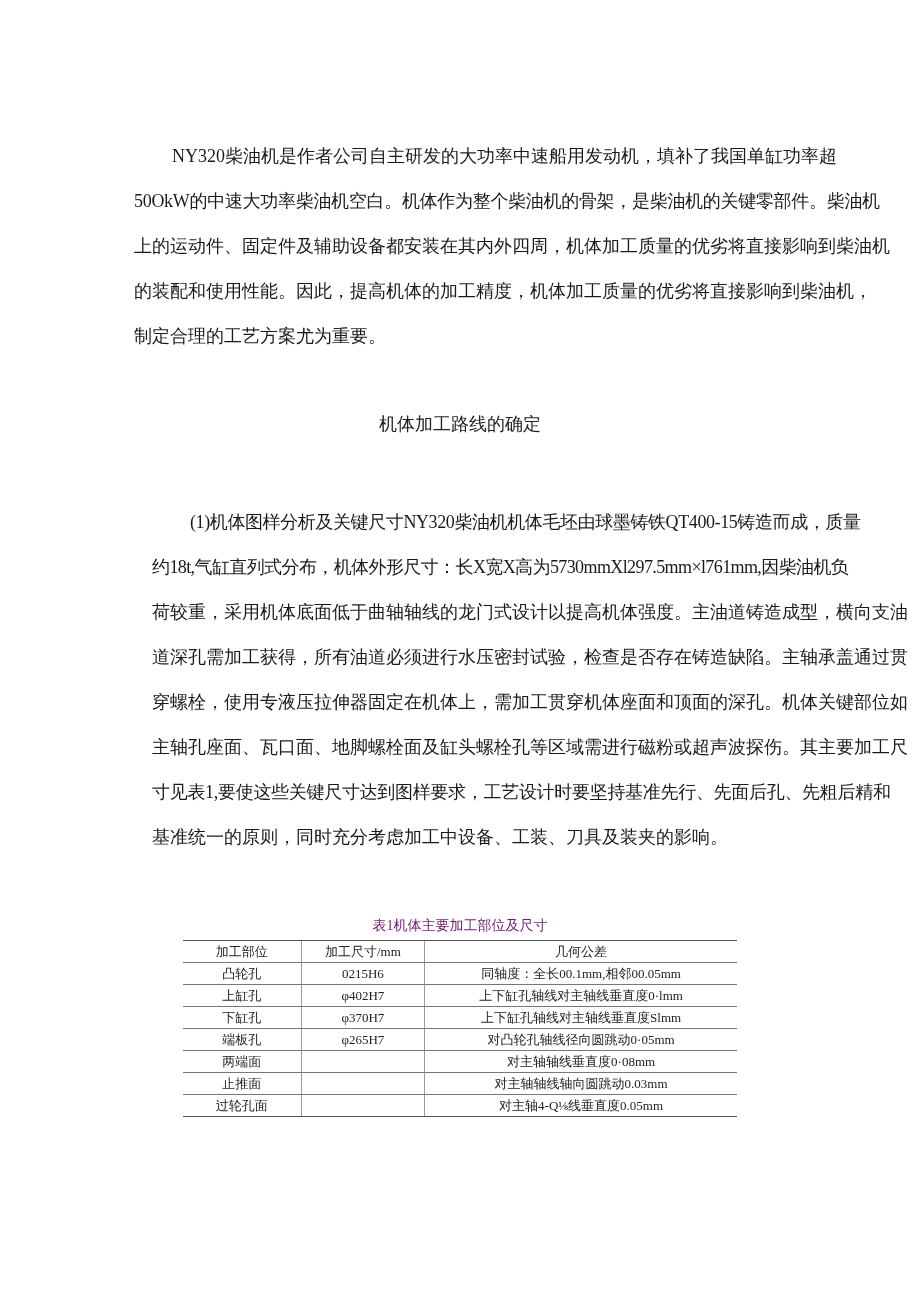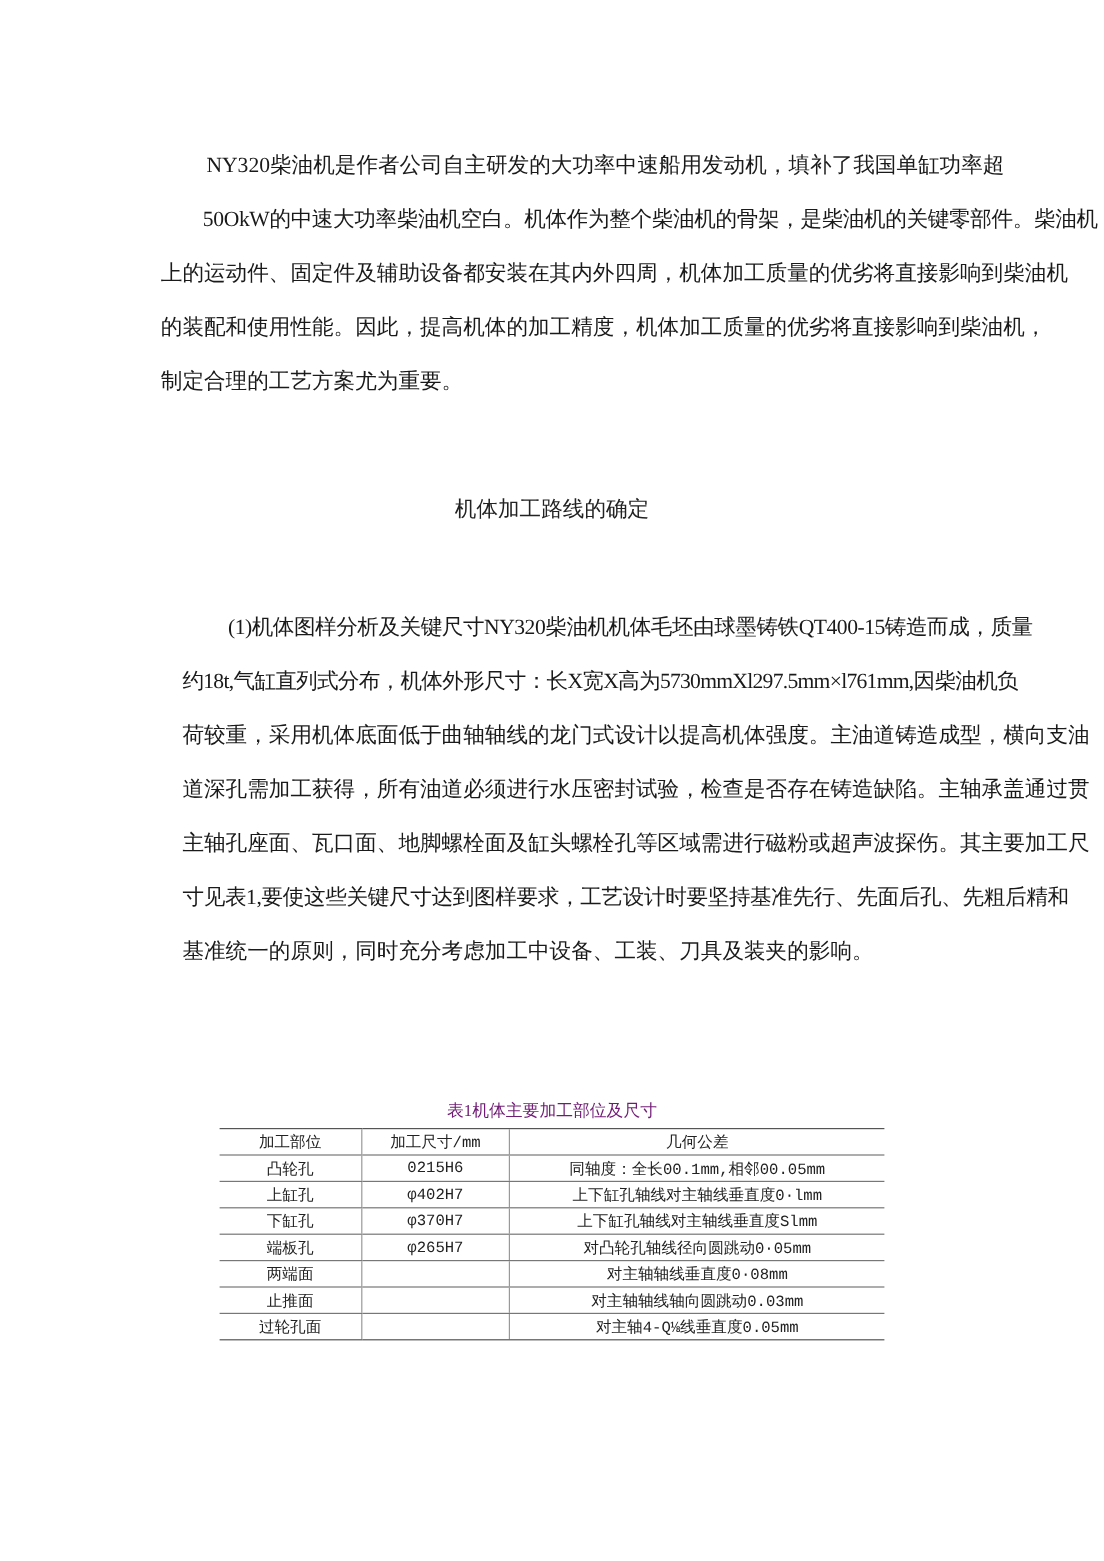--- a/index.html
+++ b/index.html
@@ -7,46 +7,47 @@
          font-family: "Liberation Serif", "DejaVu Serif", serif; color: #1a1a1a; }
   .para { position: absolute; left: 134px; width: 650px; font-size: 18px; line-height: 45px; }
   .line { display: block; white-space: nowrap; height: 45px; }
   .line.justify { text-align: justify; text-align-last: justify; }
   .indent { padding-left: 38px; }
   .heading { position: absolute; left: 0; width: 920px; top: 412px; text-align: center;
              font-family: "DejaVu Sans", "Liberation Sans", sans-serif; font-size: 18px; color: #222; }
   .caption { position: absolute; left: 183px; width: 554px; top: 917px; text-align: center;
              font-size: 14px; color: #701a75; }
   table.spec { position: absolute; left: 183px; top: 940px; width: 554px; border-collapse: collapse;
-               font-size: 13px; color: #222; font-family: Liberation Mono, monospace; }
+               font-size: 13px; color: #222; }
   table.spec th, table.spec td { border-top: 1px solid #777; border-bottom: 1px solid #777;
                height: 21px; padding: 0; text-align: center; font-weight: normal; }
   table.spec th + th, table.spec td + td { border-left: 1px solid #999; }
   table.spec tr:first-child th { border-top: 1.5px solid #555; }
   table.spec tr:last-child td { border-bottom: 1.5px solid #555; }
   .c1 { width: 118px; } .c2 { width: 123px; } .c3 { width: 313px; }
 </style>
 </head>
 <body>
 
-<div class="para" style="top:115px;">
+<div class="para" style="top:134px;">
   <span class="line justify indent">NY320柴油机是作者公司自主研发的大功率中速船用发动机，填补了我国单缸功率超</span>
-  <span class="line justify" style="letter-spacing:-0.3px;margin-left:35px;">50OkW的中速大功率柴油机空白。机体作为整个柴油机的骨架，是柴油机的关键零部件。柴油机</span>
+  <span class="line justify" style="letter-spacing:-0.3px;">50OkW的中速大功率柴油机空白。机体作为整个柴油机的骨架，是柴油机的关键零部件。柴油机</span>
   <span class="line justify">上的运动件、固定件及辅助设备都安装在其内外四周，机体加工质量的优劣将直接影响到柴油机</span>
   <span class="line justify">的装配和使用性能。因此，提高机体的加工精度，机体加工质量的优劣将直接影响到柴油机，</span>
   <span class="line">制定合理的工艺方案尤为重要。</span>
 </div>
 
 <div class="heading">机体加工路线的确定</div>
 
 <div class="para" style="top:500px;margin-left:18px;">
   <span class="line justify indent" style="letter-spacing:-0.4px;">(1)机体图样分析及关键尺寸NY320柴油机机体毛坯由球墨铸铁QT400-15铸造而成，质量</span>
   <span class="line justify" style="letter-spacing:-0.6px;">约18t,气缸直列式分布，机体外形尺寸：长X宽X高为5730mmXl297.5mm×l761mm,因柴油机负</span>
   <span class="line justify">荷较重，采用机体底面低于曲轴轴线的龙门式设计以提高机体强度。主油道铸造成型，横向支油</span>
   <span class="line justify">道深孔需加工获得，所有油道必须进行水压密封试验，检查是否存在铸造缺陷。主轴承盖通过贯</span>
+  <span class="line justify">穿螺栓，使用专液压拉伸器固定在机体上，需加工贯穿机体座面和顶面的深孔。机体关键部位如</span>
   <span class="line justify">主轴孔座面、瓦口面、地脚螺栓面及缸头螺栓孔等区域需进行磁粉或超声波探伤。其主要加工尺</span>
   <span class="line justify" style="letter-spacing:-0.3px;">寸见表1,要使这些关键尺寸达到图样要求，工艺设计时要坚持基准先行、先面后孔、先粗后精和</span>
   <span class="line">基准统一的原则，同时充分考虑加工中设备、工装、刀具及装夹的影响。</span>
 </div>
 
 <div class="caption">表1机体主要加工部位及尺寸</div>
 
 <table class="spec">
   <tbody>
       <tr>

